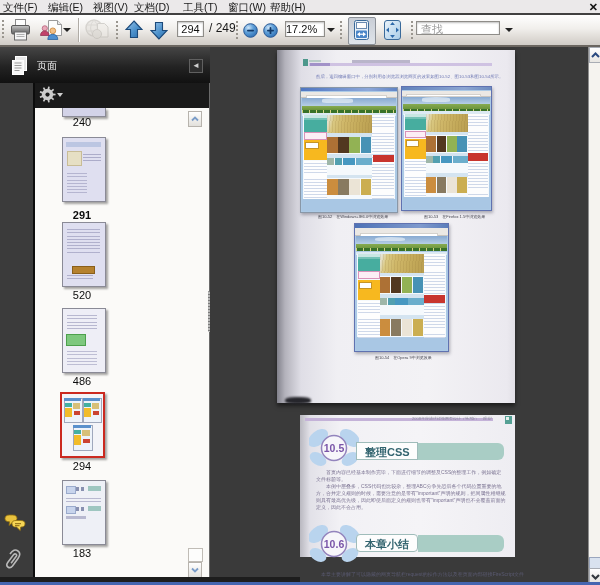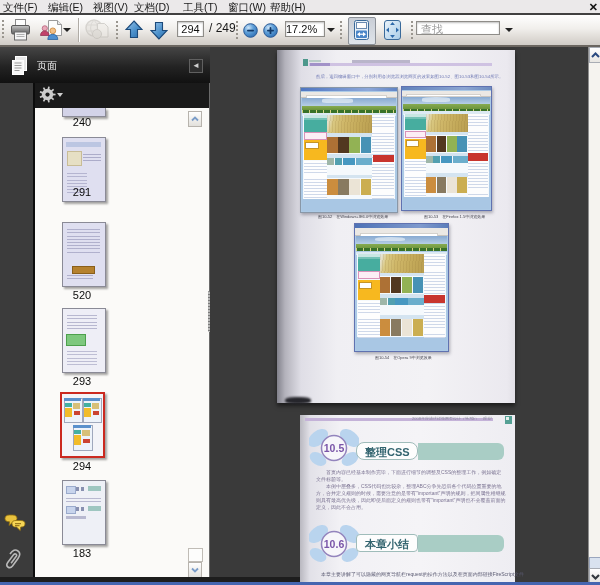--- a/index.html
+++ b/index.html
@@ -42,21 +42,21 @@
   .sbtn{position:absolute;background:linear-gradient(#ffffff,#e2e0dc);border:1px solid #b7b3ad;
     font-size:9px;color:#7a9cc4;text-align:center;line-height:13px;font-weight:bold;}
   
   #main{left:210px;top:47px;width:378px;height:532px;background:#3a3a3a;}
   #rsb{left:588px;top:47px;width:12px;height:535px;background:#f5f3ef;border-left:1px solid #8f8f8f;}
   #bluebar{left:0;top:582px;width:600px;height:3px;background:#4565b0;}
   
   #page1{left:277px;top:50px;width:238px;height:353px;
     background:linear-gradient(90deg,#82828c 0,#b3b2bb 8px,#dfdee6 24px,#f0eff3 60px,#f3f2f5 150px,#ebe9ef 230px,#e2e0e6 238px);
     box-shadow:0 3px 4px rgba(0,0,0,.5);}
-  #page2{left:300px;top:415px;width:215px;height:167px;
+  #page2{left:300px;top:415px;width:215px;height:142px;
     background:linear-gradient(90deg,#b9b8c0 0,#e2e1e8 10px,#f2f1f5 40px,#f5f4f7 120px,#eeedf2 215px);}
   .shot{position:absolute;background:#a9cbea;border:1px solid #8797aa;
     box-shadow:1px 2px 3px rgba(70,70,90,.4);filter:saturate(.88) blur(.3px);}
   .cap{position:absolute;font-size:4px;color:#44444f;white-space:nowrap;
     transform-origin:left top;}
   .shot i{display:block;position:absolute;}
   .s-title{left:0;top:0;width:100%;height:2.8%;background:linear-gradient(90deg,#4a76cc,#8aa8e0 70%,#5d84ce);}
   .s-chrome{left:0;top:3.2%;width:100%;height:4.8%;background:#ebe8e3;border-bottom:1px solid #c8c4be;box-sizing:border-box;}
   .s-abar{left:5%;top:5.6%;width:82%;height:1.3%;background:#fff;border:0.5px solid #d4d1cb;}
   .s-sky{left:1%;top:8%;width:98%;height:6.2%;background:linear-gradient(#83abd8,#b4cfe8);}
@@ -228,33 +228,33 @@
 <div class="abs" id="panel">
 
   <div class="thumb" style="top:0px;height:8px;width:42px;background:#d3d3e8;border-top:none;"></div>
   <div class="tlabel" style="left:2px;top:8px;">240</div>
   <div class="thumb" id="th291" style="top:29px;height:63px;width:42px;">
     <b style="left:3px;top:4px;width:35px;height:5px;background:#bcc6e2;"></b>
     <b style="left:4px;top:13px;width:13px;height:13px;background:#e6dfc4;border:1px solid #c8bc96;"></b>
     <b style="left:20px;top:14px;width:18px;height:10px;background:repeating-linear-gradient(rgba(130,130,170,0) 0 2px,rgba(130,130,170,.55) 2px 3px);"></b>
     <b style="left:4px;top:33px;width:20px;height:22px;background:repeating-linear-gradient(rgba(130,130,170,0) 0 2.2px,rgba(130,130,170,.45) 2.2px 3.2px);"></b>
   </div>
-  <div class="tlabel" style="left:2px;top:78px;">291</div>
+  <div class="tlabel" style="left:2px;top:101px;font-weight:bold;">291</div>
   <div class="thumb" id="th292" style="top:114px;height:63px;width:42px;">
     <b style="left:4px;top:4px;width:33px;height:28px;background:repeating-linear-gradient(rgba(130,130,170,0) 0 2.2px,rgba(130,130,170,.5) 2.2px 3.2px);"></b>
     <b style="left:9px;top:43px;width:21px;height:6px;background:#b5812e;border:1px solid #8a5f1a;"></b>
     <b style="left:4px;top:50px;width:26px;height:8px;background:repeating-linear-gradient(rgba(130,130,170,0) 0 2.2px,rgba(130,130,170,.5) 2.2px 3.2px);"></b>
   </div>
   <div class="tlabel" style="left:2px;top:181px;">520</div>
   <div class="thumb" id="th293" style="top:200px;height:63px;width:42px;background:#eeeef6;">
     <b style="left:4px;top:4px;width:30px;height:18px;background:repeating-linear-gradient(rgba(130,130,170,0) 0 2.2px,rgba(130,130,170,.5) 2.2px 3.2px);"></b>
     <b style="left:3px;top:25px;width:18px;height:10px;background:#7ec87e;border:1px solid #4da04d;"></b>
     <b style="left:4px;top:40px;width:30px;height:16px;background:repeating-linear-gradient(rgba(130,130,170,0) 0 2.2px,rgba(130,130,170,.45) 2.2px 3.2px);"></b>
   </div>
-  <div class="tlabel" style="left:2px;top:267px;">293</div>
+  <div class="tlabel" style="left:2px;top:267px;">486</div>
   <div class="thumb" id="th294" style="left:24.5px;top:284px;height:62px;width:41px;background:#f4f4f8;border:2px solid #cb2920;">
     <b style="left:2px;top:4px;width:17px;height:23px;background:#eef3fa;border:1px solid #a0a8bc;"></b>
     <b style="left:2px;top:4px;width:17px;height:3px;background:#5a90cc;"></b>
     <b style="left:3px;top:9px;width:7px;height:4px;background:#44b0a2;"></b>
     <b style="left:3px;top:14px;width:7px;height:9px;background:#f2bc2a;"></b>
     <b style="left:11px;top:9px;width:7px;height:6px;background:#d8c078;"></b>
     <b style="left:12px;top:17px;width:6px;height:4px;background:#cc4432;"></b>
     <b style="left:21px;top:4px;width:17px;height:23px;background:#eef3fa;border:1px solid #a0a8bc;"></b>
     <b style="left:21px;top:4px;width:17px;height:3px;background:#5a90cc;"></b>
     <b style="left:22px;top:9px;width:7px;height:4px;background:#44b0a2;"></b>
@@ -438,21 +438,21 @@
       <ellipse cx="41" cy="31" rx="9" ry="6" transform="rotate(-32 41 31)"></ellipse>
     </g>
     <circle cx="25" cy="20" r="12.5" fill="#f7f6fa" stroke="#9384bd" stroke-width="1.5"></circle>
     <text x="25" y="24" text-anchor="middle" font-size="10.5" font-weight="bold" fill="#7a55a8" font-family="Liberation Sans">10.6</text>
   </svg>
   <div class="abs" style="left:5px;top:3px;width:188px;height:3px;background:#c4b2d8;"></div>
   <div class="abs" style="left:112px;top:1px;width:80px;height:4px;font-size:4px;color:#8a8a9a;white-space:nowrap;overflow:hidden;">2008年应该这样做网页设计（第7版）　跟我学</div>
   <div class="abs" style="left:205px;top:1px;width:7px;height:8px;background:#55a094;"></div>
   <div class="abs" style="left:206px;top:2px;width:3px;height:3px;background:#e8f0ee;"></div>
 
-  <div class="abs" style="left:56px;top:27px;width:62px;height:18px;background:#fdfdfd;border:1px solid #9fbcba;border-radius:8px;
+  <div class="abs" style="left:56px;top:27px;width:62px;height:18px;background:#fdfdfd;border:1px solid #9fbcba;border-radius:0;
        font-size:11px;font-weight:bold;color:#33646f;line-height:18px;padding-left:8px;box-sizing:border-box;">整理CSS</div>
   <div class="abs" style="left:118px;top:28px;width:86px;height:17px;background:#a9cdc5;border-radius:0 6px 6px 0;"></div>
 
   <div class="abs" style="left:16px;top:54px;width:190px;font-size:5px;line-height:6.9px;color:#7b7392;">
     　　首页内容已经基本制作完毕，下面进行细节的调整及CSS的整理工作，例如确定文件标题等。<br>
     　　本例中层叠多，CSS代码也比较杂，整理ABC分争先恐后各个代码位置重要的地方，合并定义规则的时候，需要注意的是带有"important"声明的规则，把同属性相继规则具有最高优先级，因此即使后面定义的规则也带有"important"声明也不会覆盖前面的定义，因此不会占用。
   </div>
 
   <div class="abs" style="left:56px;top:119px;width:62px;height:18px;background:#fdfdfd;border:1px solid #9fbcba;border-radius:4px;
        font-size:11px;font-weight:bold;color:#33646f;line-height:18px;padding-left:8px;box-sizing:border-box;">本章小结</div>

